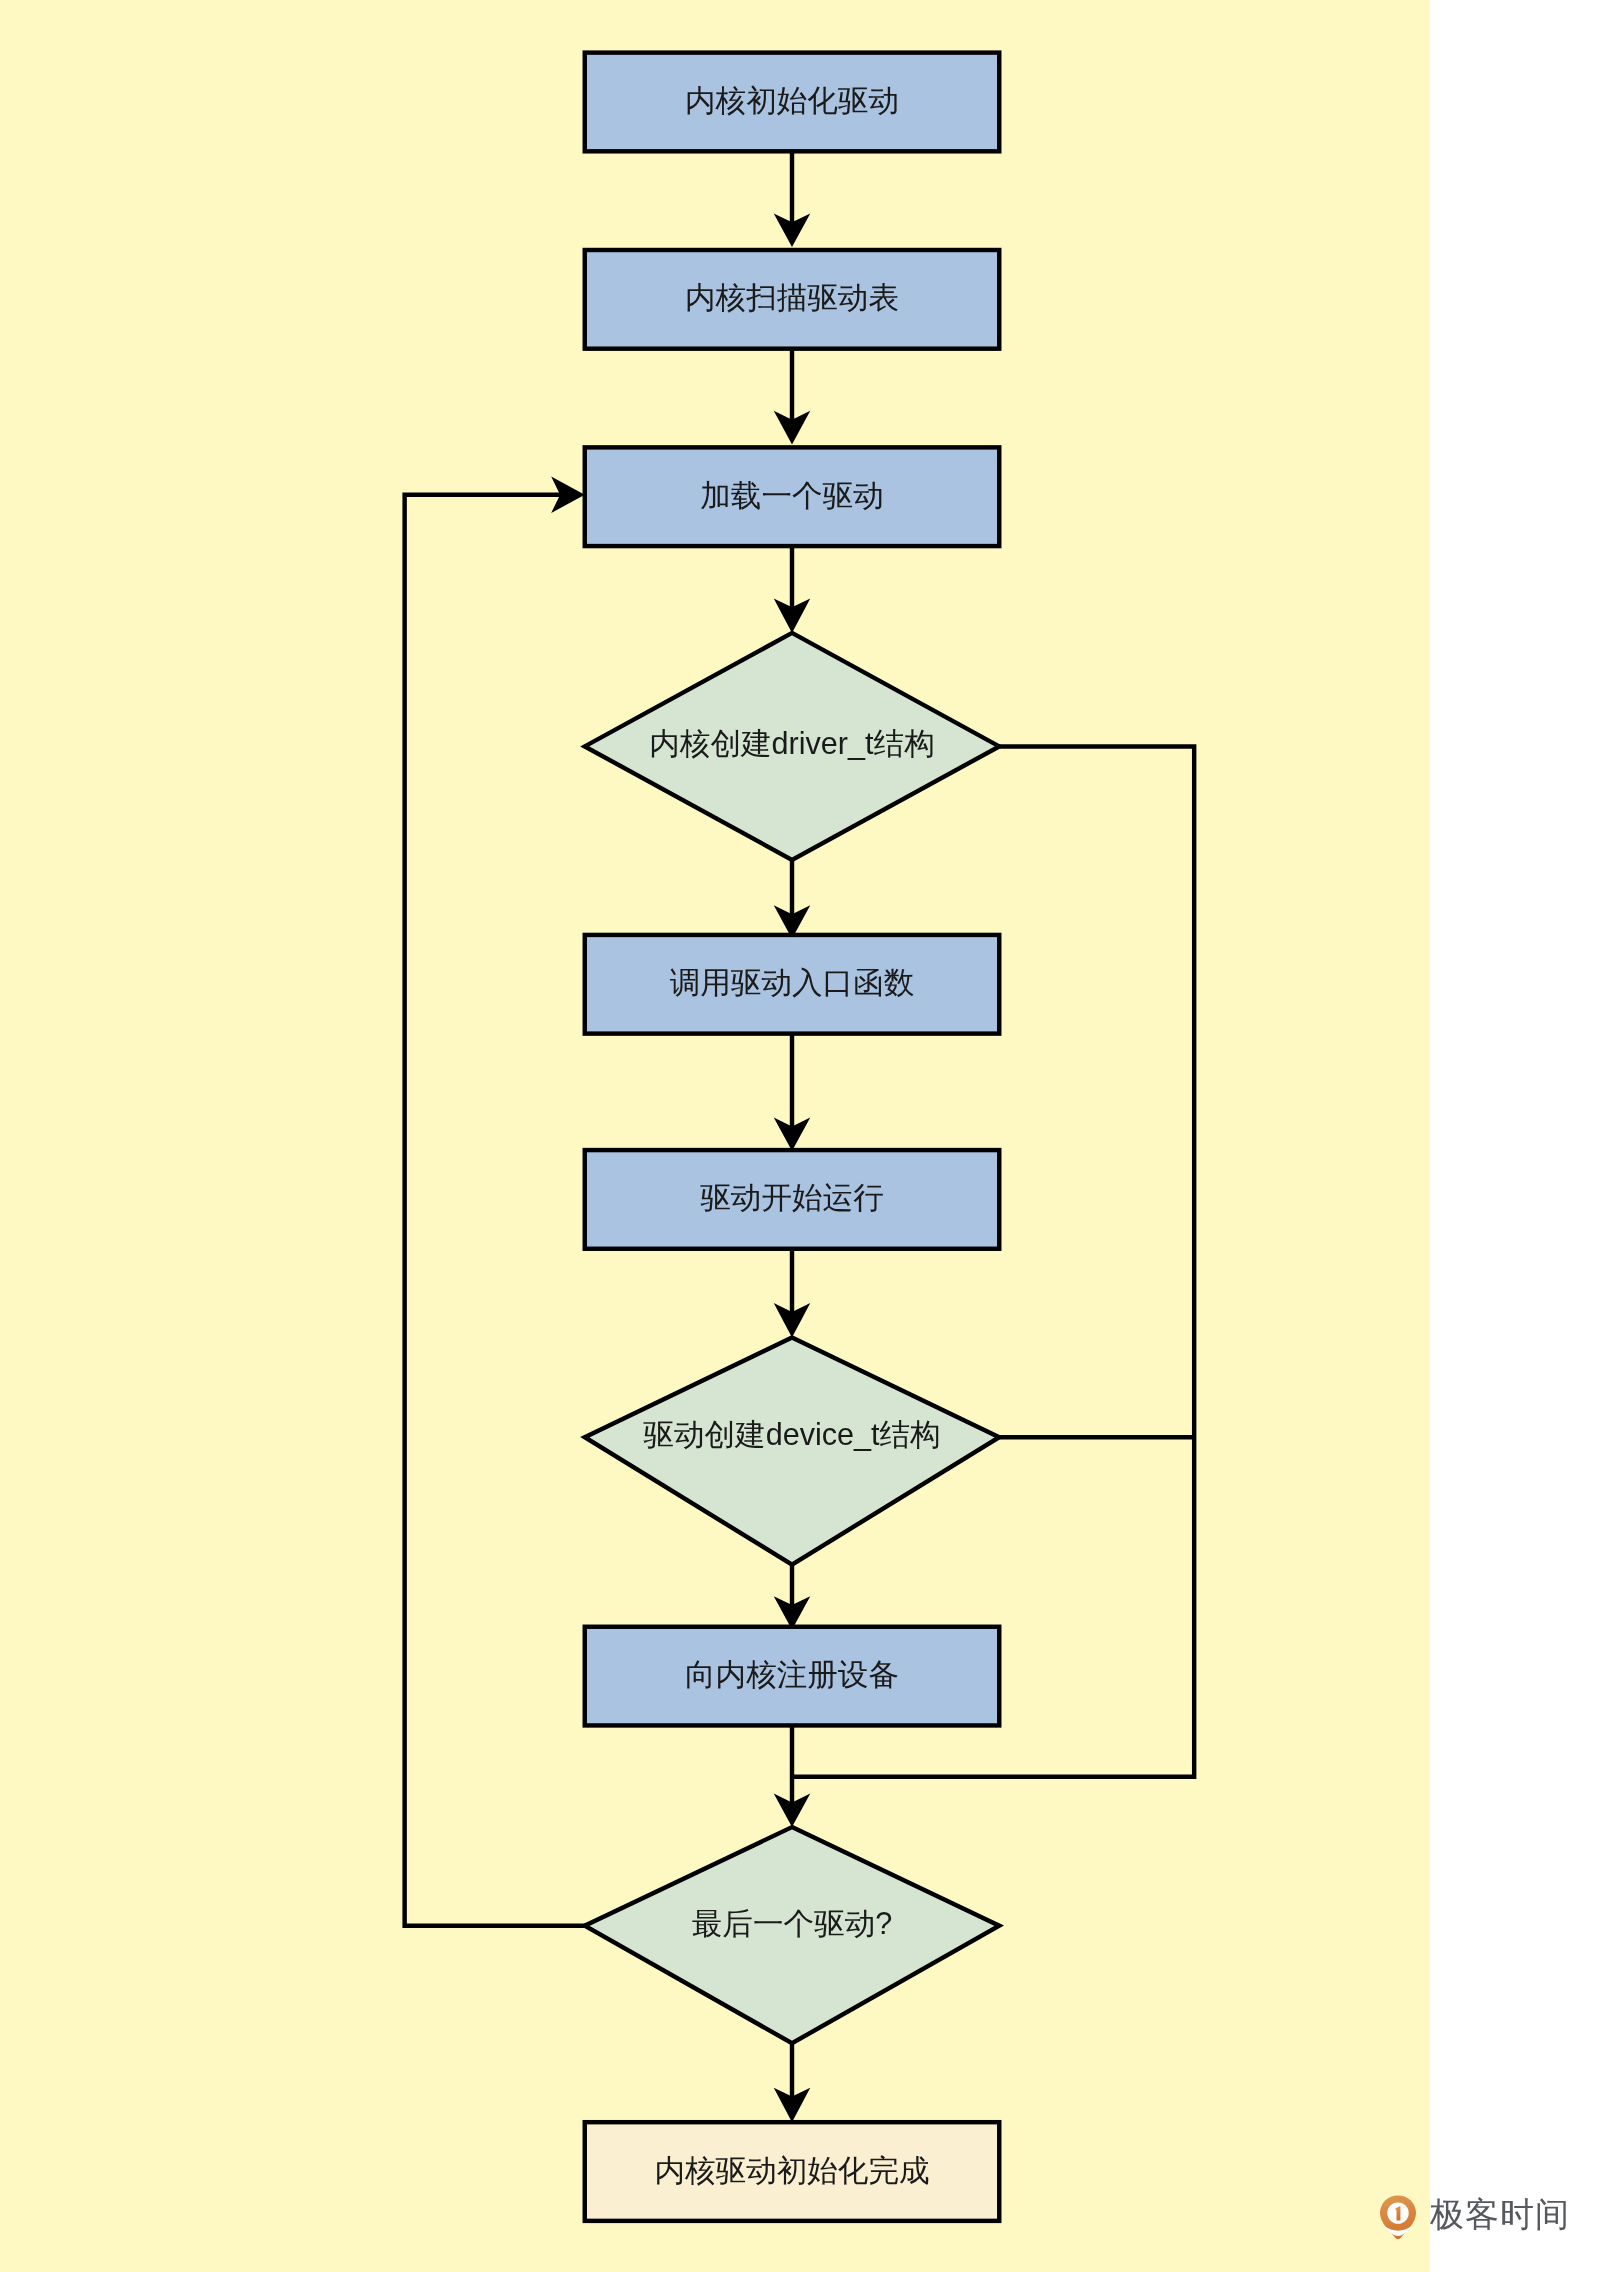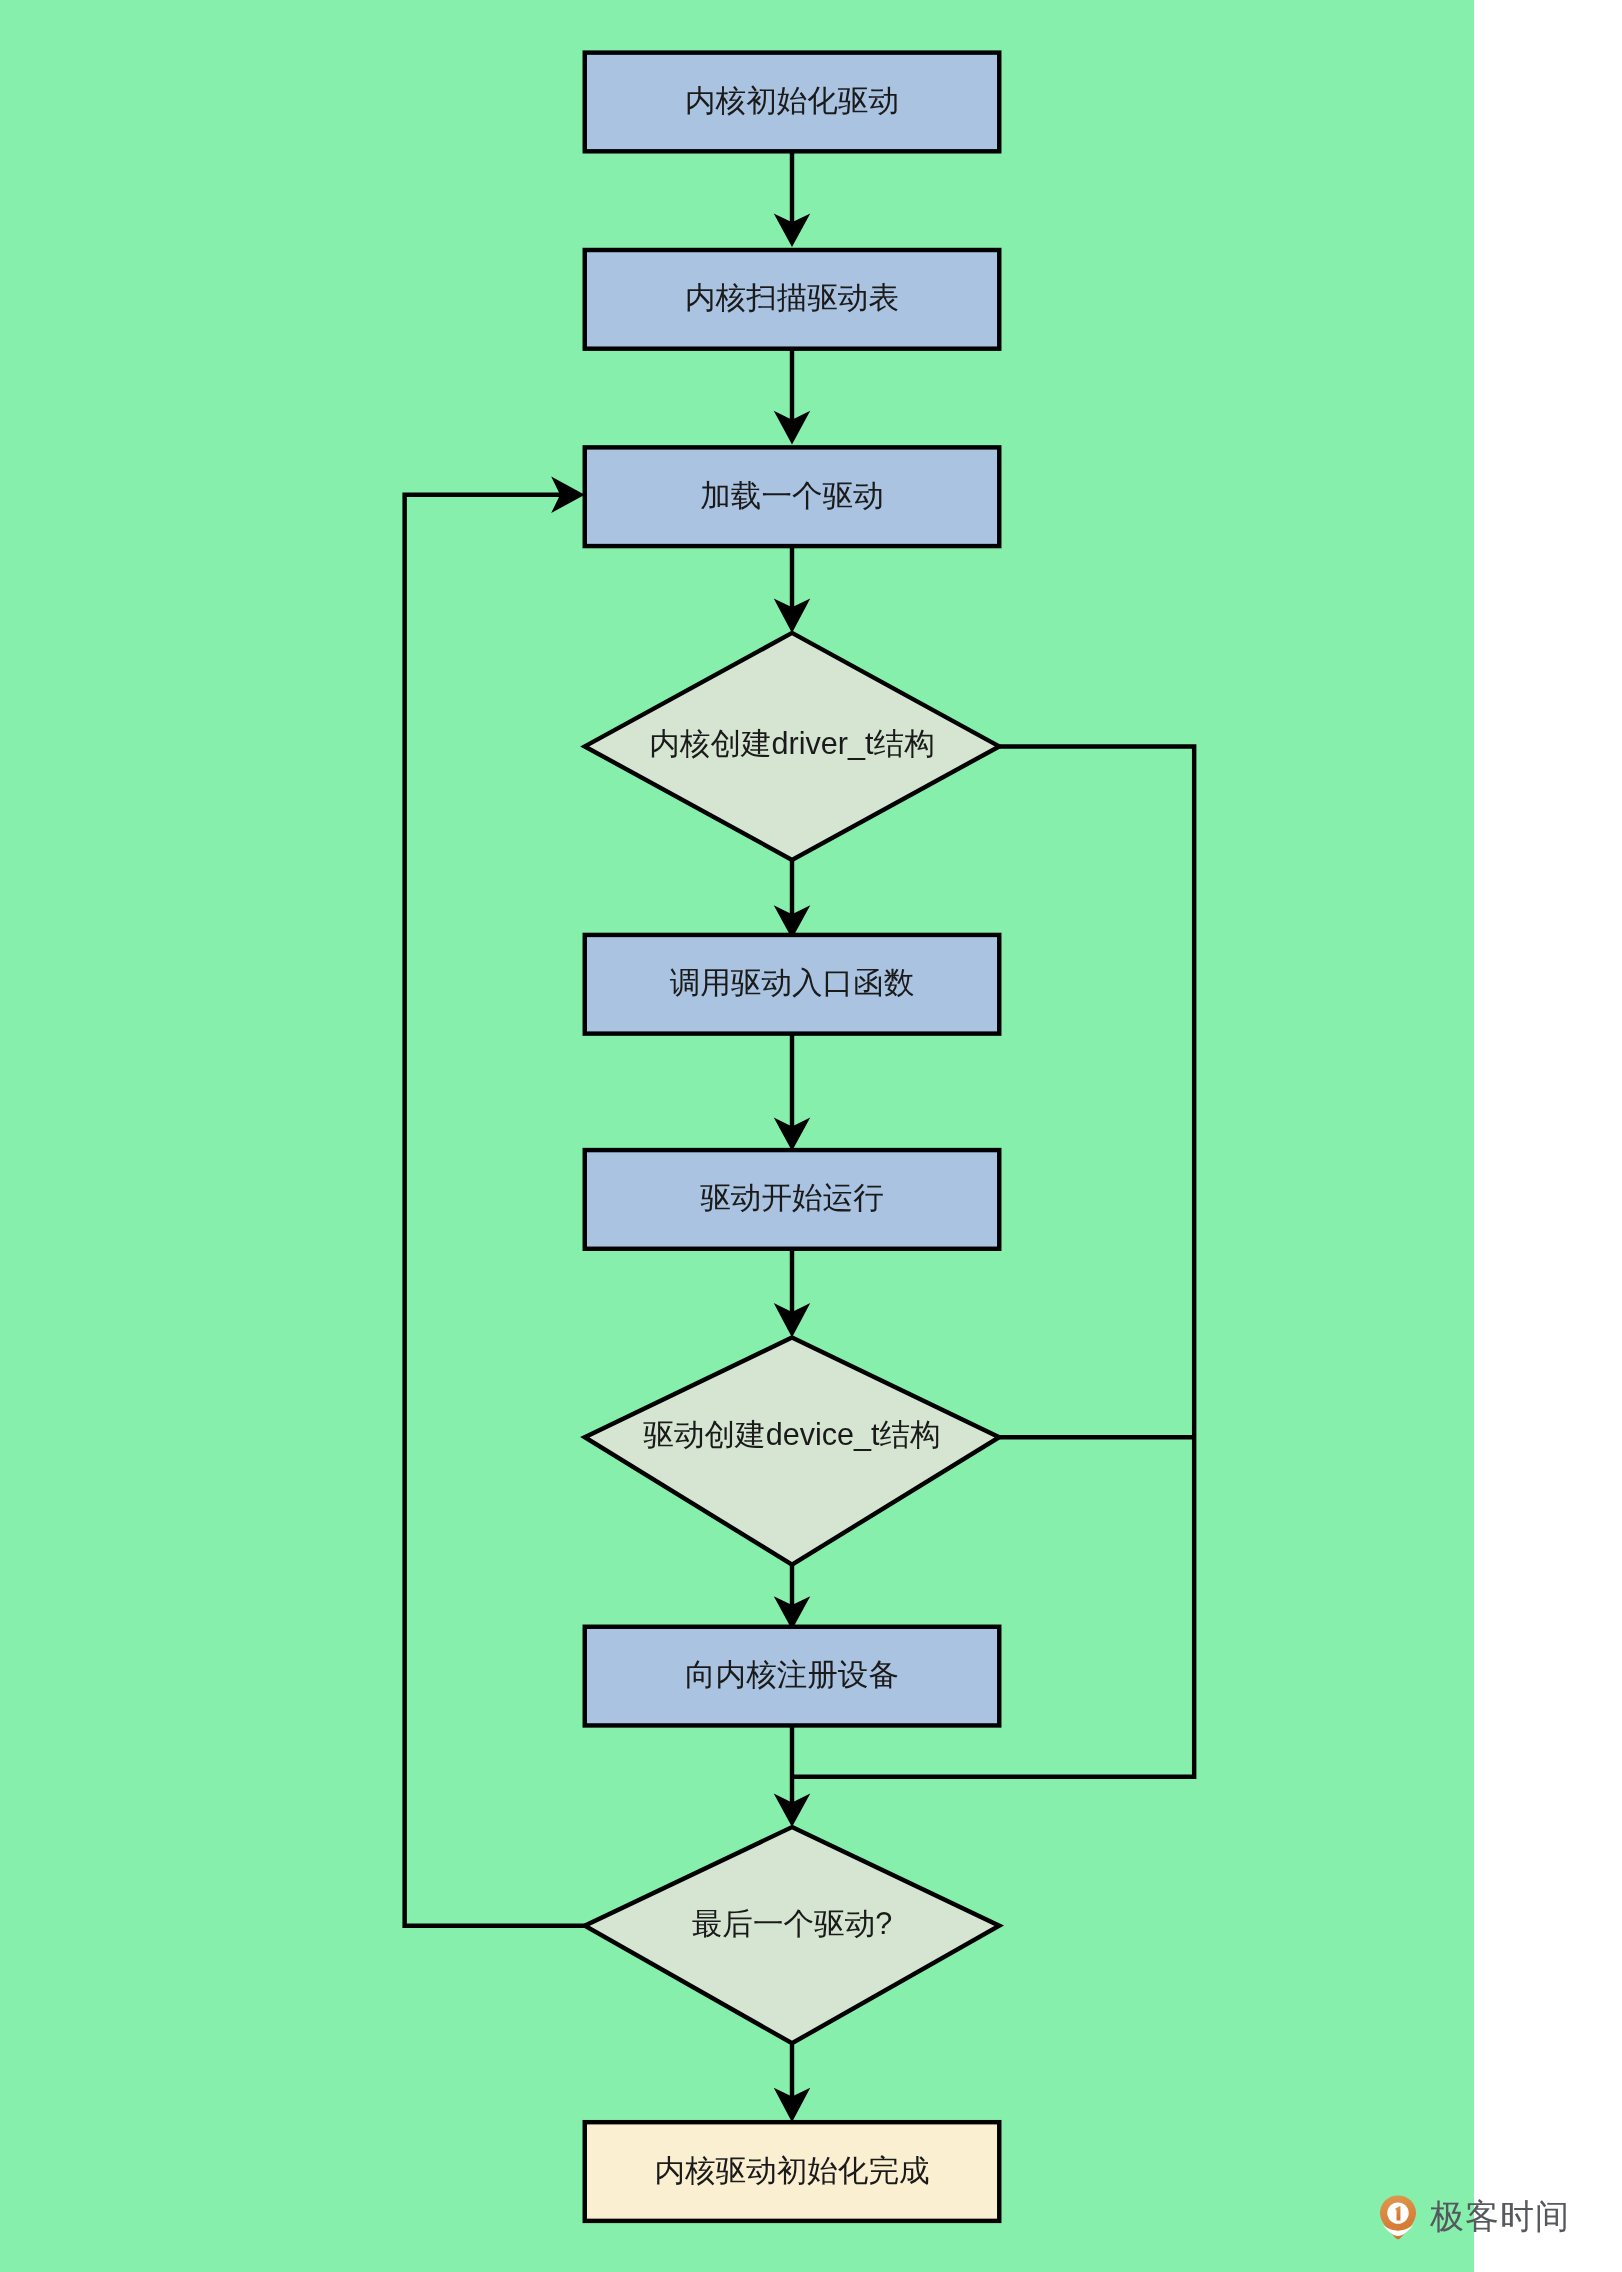--- a/index.html
+++ b/index.html
@@ -10,22 +10,21 @@
   body {
     width: 1622px;
     height: 2273px;
     font-family: "Liberation Sans", "DejaVu Sans", sans-serif;
     overflow: hidden;
   }
   #flow-root {
     position: relative;
     width: 1430px;
     height: 2273px;
-    background: #86efac;
-    padding-left: 44px;
+    background: #fef9c3;
   }
   svg#flow-svg {
     position: absolute;
     top: 0;
     left: 0;
     width: 1622px;
     height: 2273px;
     display: block;
   }
   .node-shape {
@@ -64,21 +63,21 @@
     gap: 13px;
     pointer-events: none;
   }
   #watermark .wm-mark {
     position: relative;
     width: 38px;
     height: 45px;
     flex: 0 0 auto;
   }
   #watermark .wm-text {
-    font-family: Liberation Serif, serif;
+    font-family: Liberation Mono, monospace;
     font-size: 34px;
     color: #55585c;
     letter-spacing: 1px;
     white-space: nowrap;
     line-height: 1;
   }
 </style>
 </head>
 <body>
 

